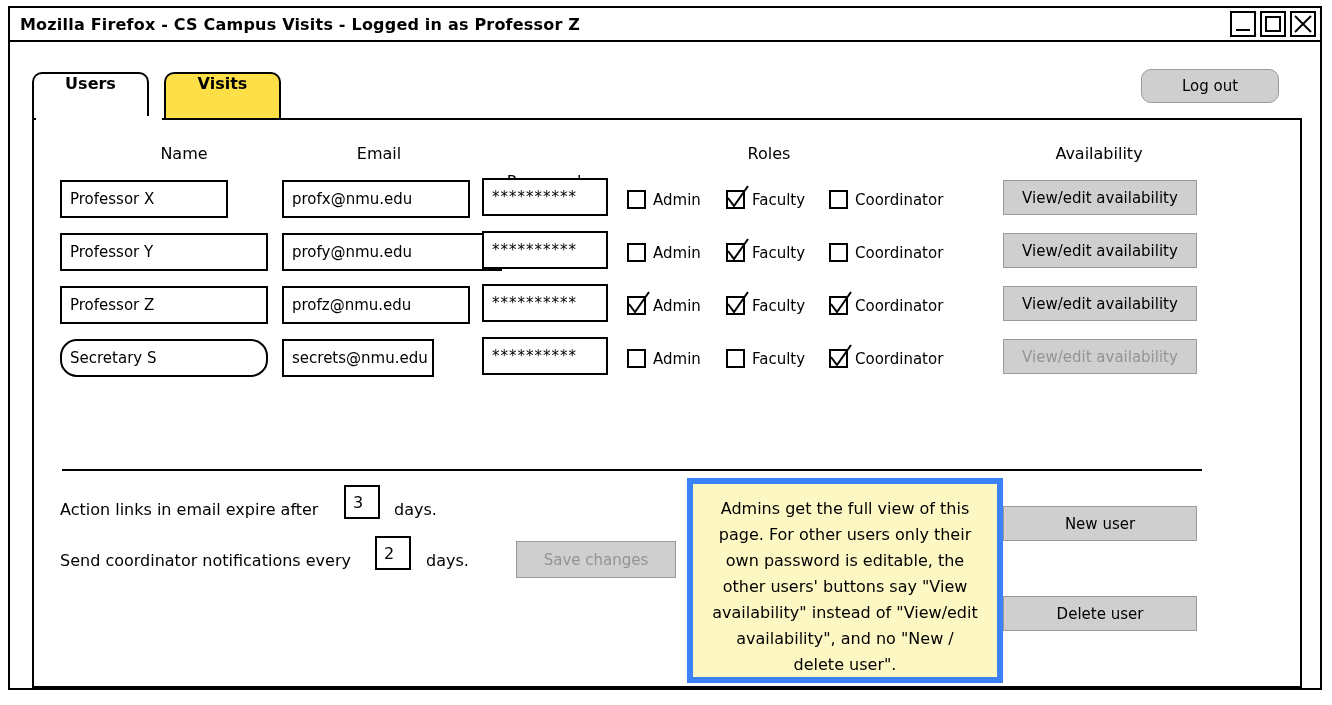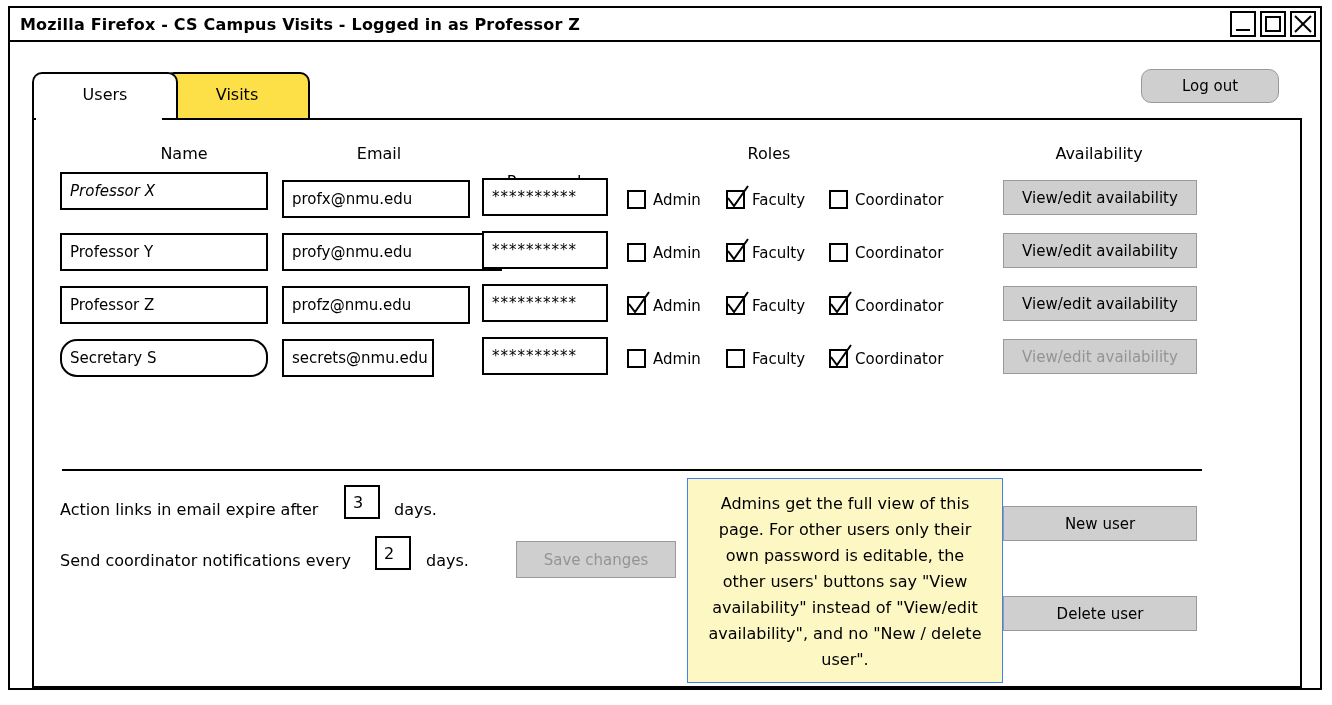--- a/index.html
+++ b/index.html
@@ -59,32 +59,32 @@
     border: 2px solid #000;
     box-sizing: border-box;
     background: #fff;
     position: relative;
   }
   .win-btn svg { display: block; }
 
   
   .tab {
     position: absolute;
-    width: 146px;
+    width: 117px;
     height: 46px;
     box-sizing: border-box;
     border: 2px solid #000;
     border-bottom: none;
     border-radius: 10px 10px 0 0;
     font-size: 16px;
     color: #000;
     display: flex;
-    align-items: center;
     justify-content: center;
     padding-bottom: 4px;
+    font-weight: bold;
   }
   .tab-users {
     left: 22px;
     top: 64px;
     background: #fff;
     z-index: 3;
   }
   .tab-visits {
     left: 154px;
     top: 64px;
@@ -255,21 +255,21 @@
   }
 
   
   .note {
     position: absolute;
     left: 677px;
     top: 470px;
     width: 316px;
     height: 205px;
     background: #fdf7c3;
-    border: 1px solid #3b82f6;
+    border: 6px solid #3b82f6;
     box-sizing: border-box;
     z-index: 10;
     padding: 12px 18px 0 18px;
     font-size: 16px;
     line-height: 26px;
     color: #000;
     text-align: center;
   }
 </style>
 </head>
@@ -313,21 +313,21 @@
     </div>
 
     <div class="panel">
 
       <div class="col-head" style="left:88px; top:24px; width:124px;">Name</div>
       <div class="col-head" style="left:283px; top:24px; width:124px;">Email</div>
       <div class="col-head" style="left:448px; top:24px; width:124px;margin-top:28px;">Password</div>
       <div class="col-head" style="left:673px; top:24px; width:124px;">Roles</div>
       <div class="col-head" style="left:968px; top:24px; width:194px;">Availability</div>
 
-      <div class="field" style="left:26px; top:52px; width:208px;font-style:italic;">
+      <div class="field" style="left:26px; top:60px; width:168px;">
         <span>Professor X</span>
       </div>
       <div class="field" style="left:248px; top:60px; width:188px;">
         <span>profx@nmu.edu</span>
       </div>
       <div class="field pw-field" style="left:448px; top:58px; width:126px;">
         <span>**********</span>
       </div>
       <div class="cbox-wrap" style="left:593px; top:70px;">
         <span class="cbox"></span>

